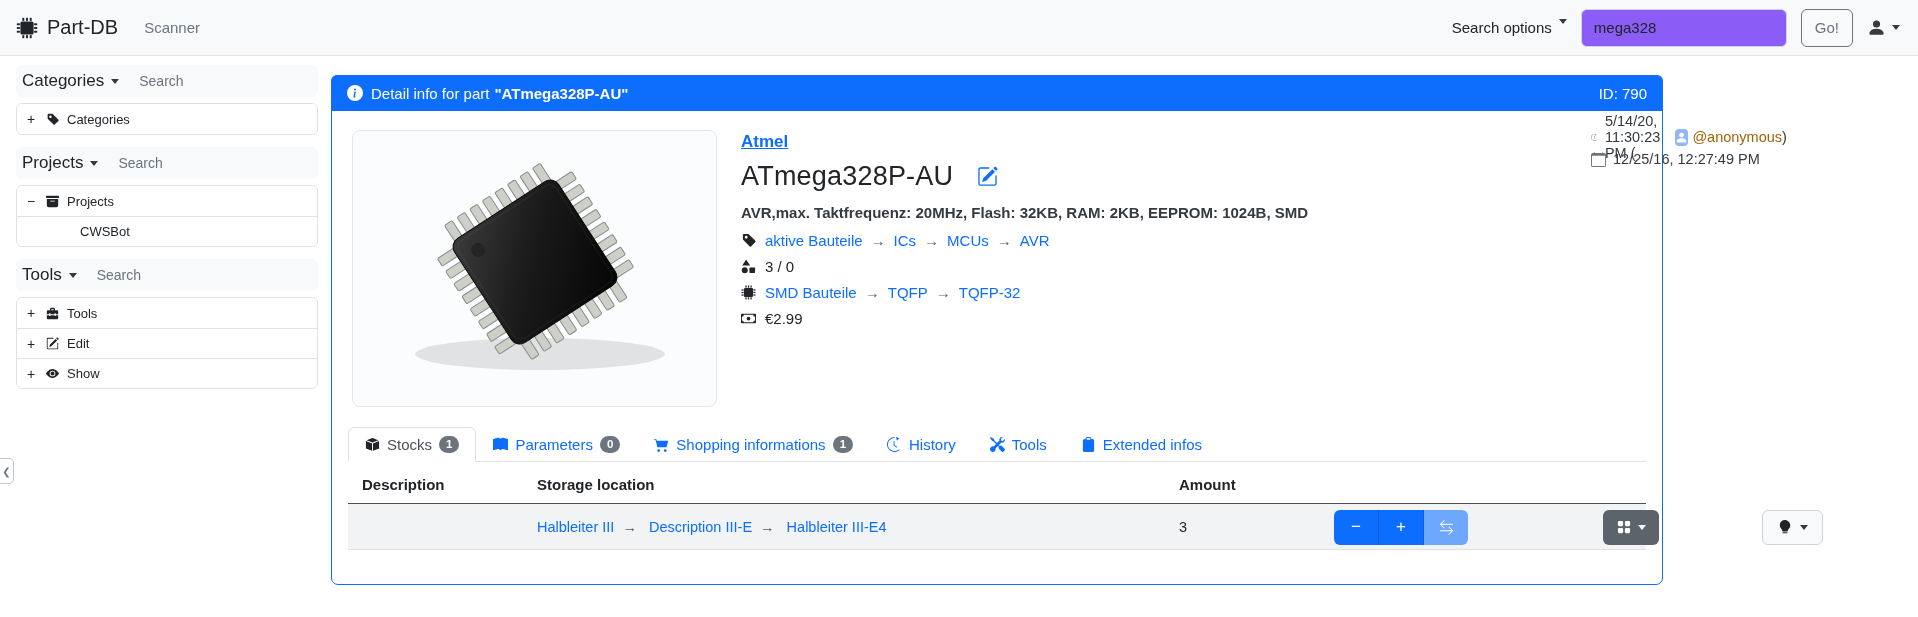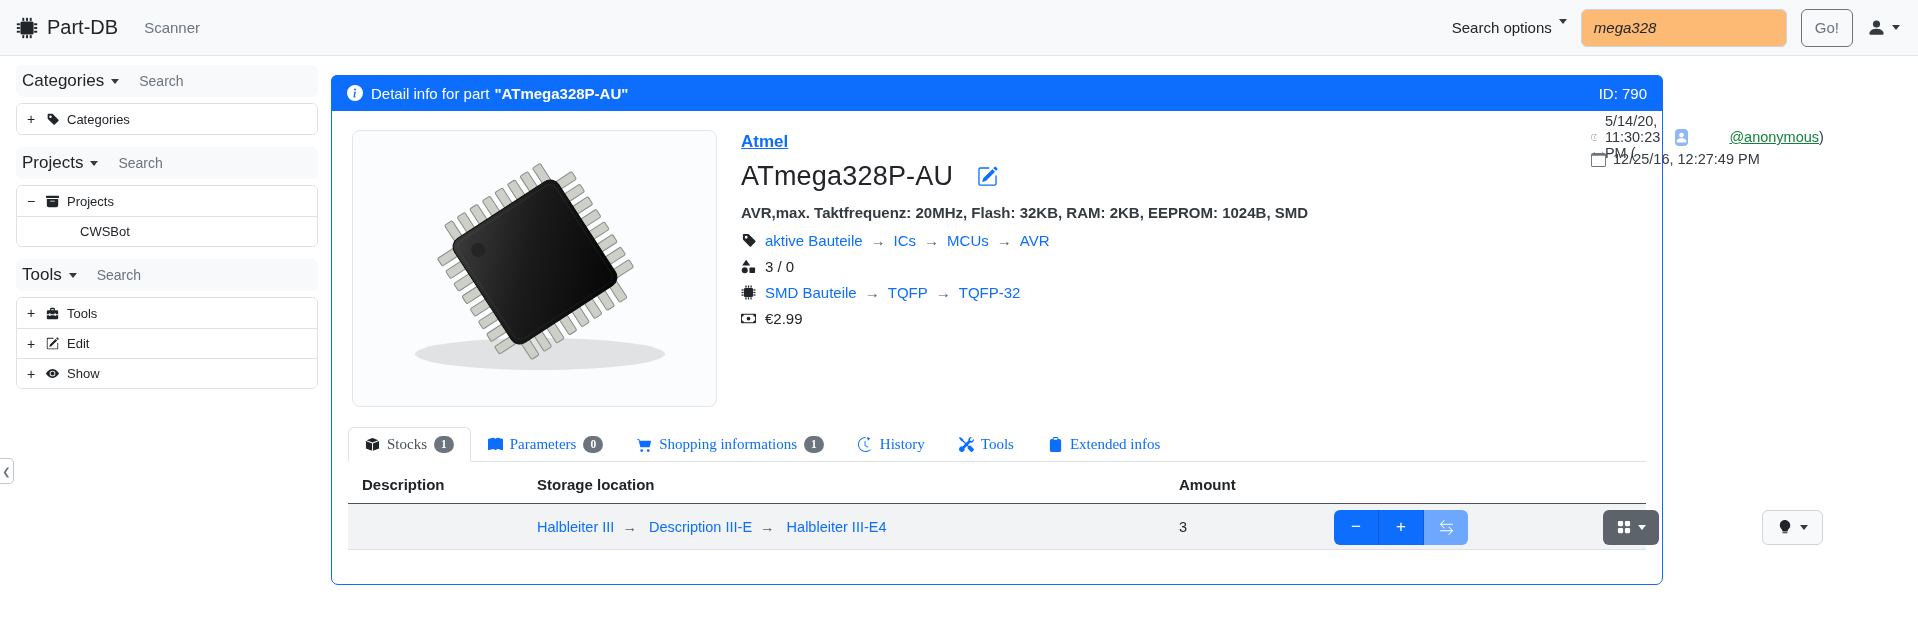--- a/index.html
+++ b/index.html
@@ -9,21 +9,21 @@
   
   .navbar { position:absolute; left:0; top:0; width:1918px; height:56px; background:#f8f9fa;
             border-bottom:1px solid #e3e6e8; display:flex; align-items:center; padding:0 18px 0 16px; }
   .brand { display:flex; align-items:center; gap:9px; color:#212529; font-size:20px; cursor:pointer; }
   .brand svg { width:22px; height:22px; }
   .nav-link-scanner { margin-left:26px; color:#6c757d; font-size:15px; cursor:pointer; }
   .nav-right { margin-left:auto; display:flex; align-items:center; gap:14px; }
   .search-opts { display:flex; gap:7px; color:#212529; font-size:15px; cursor:pointer; }
   .caret { width:0; height:0; border-left:4.5px solid transparent; border-right:4.5px solid transparent; border-top:5px solid #343a40; display:inline-block; }
   .caret.white { border-top-color:#fff; }
-  .search-input { width:206px; height:38px; border:1px solid #ced4da; border-radius:6px; padding:0 12px; font-size:15px; color:#212529; background:#fdba74; font-family:"Liberation Sans",sans-serif;font-style:italic; }
+  .search-input { width:206px; height:38px; border:1px solid #ced4da; border-radius:6px; padding:0 12px; font-size:15px; color:#212529; background:#8b5cf6; font-family:"Liberation Sans",sans-serif; }
   .go-btn { height:38px; padding:0 13px; border:1px solid #6c757d; border-radius:6px; background:transparent; color:#6c757d; font-size:15px; cursor:pointer; font-family:"Liberation Sans",sans-serif; }
   .user-toggle { display:flex; align-items:center; gap:6px; cursor:pointer; }
   .user-toggle svg { width:19px; height:19px; color:#343a40; }
 
   
   .sidebar { position:absolute; left:16px; top:65px; width:302px; }
   .panel-header { height:32px; background:#f8f9fa; border-radius:6px; display:flex; align-items:center; padding:0 4px 0 6px; margin-bottom:6px; }
   .panel-title { display:flex; align-items:center; gap:7px; color:#212529; font-size:17px; cursor:pointer; white-space:nowrap; }
   .panel-search { flex:1; min-width:40px; border:none; background:transparent; outline:none; font-size:14px; color:#701a75; margin-left:20px; font-family:"Liberation Sans",sans-serif; }
   .panel-search::placeholder { color:#6c757d; }
@@ -53,25 +53,25 @@
   .meta-row { display:flex; align-items:center; font-size:15px; color:#212529; margin-bottom:9px; }
   .meta-row > svg { width:15px; height:15px; color:#212529; margin-right:9px; flex:none; }
   .meta-row a { color:#0d6efd; text-decoration:none; cursor:pointer; }
   .arr::before { content:"\2192"; font-weight:700; color:#51616f; margin:0 8px; }
 
   .dates { position:absolute; left:1259px; top:50px; font-size:14.5px; color:#343a40; }
   .dates .drow { display:flex; align-items:center; height:22px; }
   .dates svg.dicon { width:15px; height:15px; color:#6c757d; margin-right:7px; }
   .avatar { width:17px; height:17px; border-radius:4px; background:#90b8f8; display:inline-flex; align-items:center; justify-content:center; margin:0 4px 0 3px; }
   .avatar svg { width:13px; height:13px; color:#fff; }
-  .dates a { color:#15803d; text-decoration:underline; cursor:pointer;margin-left:37px; }
+  .dates a { color:#a16207; cursor:pointer; }
 
   
   .tabs { position:absolute; left:16px; right:16px; top:346px; display:flex; align-items:flex-end; border-bottom:1px solid #dee2e6; height:40px; }
-  .tab { display:flex; align-items:center; gap:7px; padding:8px 16px; font-size:15px; color:#0d6efd; cursor:pointer; border:1px solid transparent; border-radius:6px 6px 0 0; margin-bottom:-1px;font-family:Liberation Serif, serif; }
+  .tab { display:flex; align-items:center; gap:7px; padding:8px 16px; font-size:15px; color:#0d6efd; cursor:pointer; border:1px solid transparent; border-radius:6px 6px 0 0; margin-bottom:-1px; }
   .tab svg { width:15px; height:15px; }
   .tab.active { background:#fff; border-color:#dee2e6 #dee2e6 #fff; color:#495057; }
   .tab.active svg { color:#212529; }
   .badge { background:#6c757d; color:#fff; font-size:11.5px; font-weight:700; border-radius:9px; padding:3px 7px; line-height:1; }
 
   
   .stock-table { position:absolute; left:16px; right:16px; top:389px; }
   .t-head { display:flex; height:39px; align-items:center; border-bottom:1px solid #4d5154; font-weight:700; font-size:15px; color:#212529; }
   .t-row  { display:flex; height:46px; align-items:center; background:#f2f3f4; border-bottom:1px solid #dee2e6; font-size:14.5px; color:#212529; }
   .c-desc { width:175px; padding-left:14px; }

